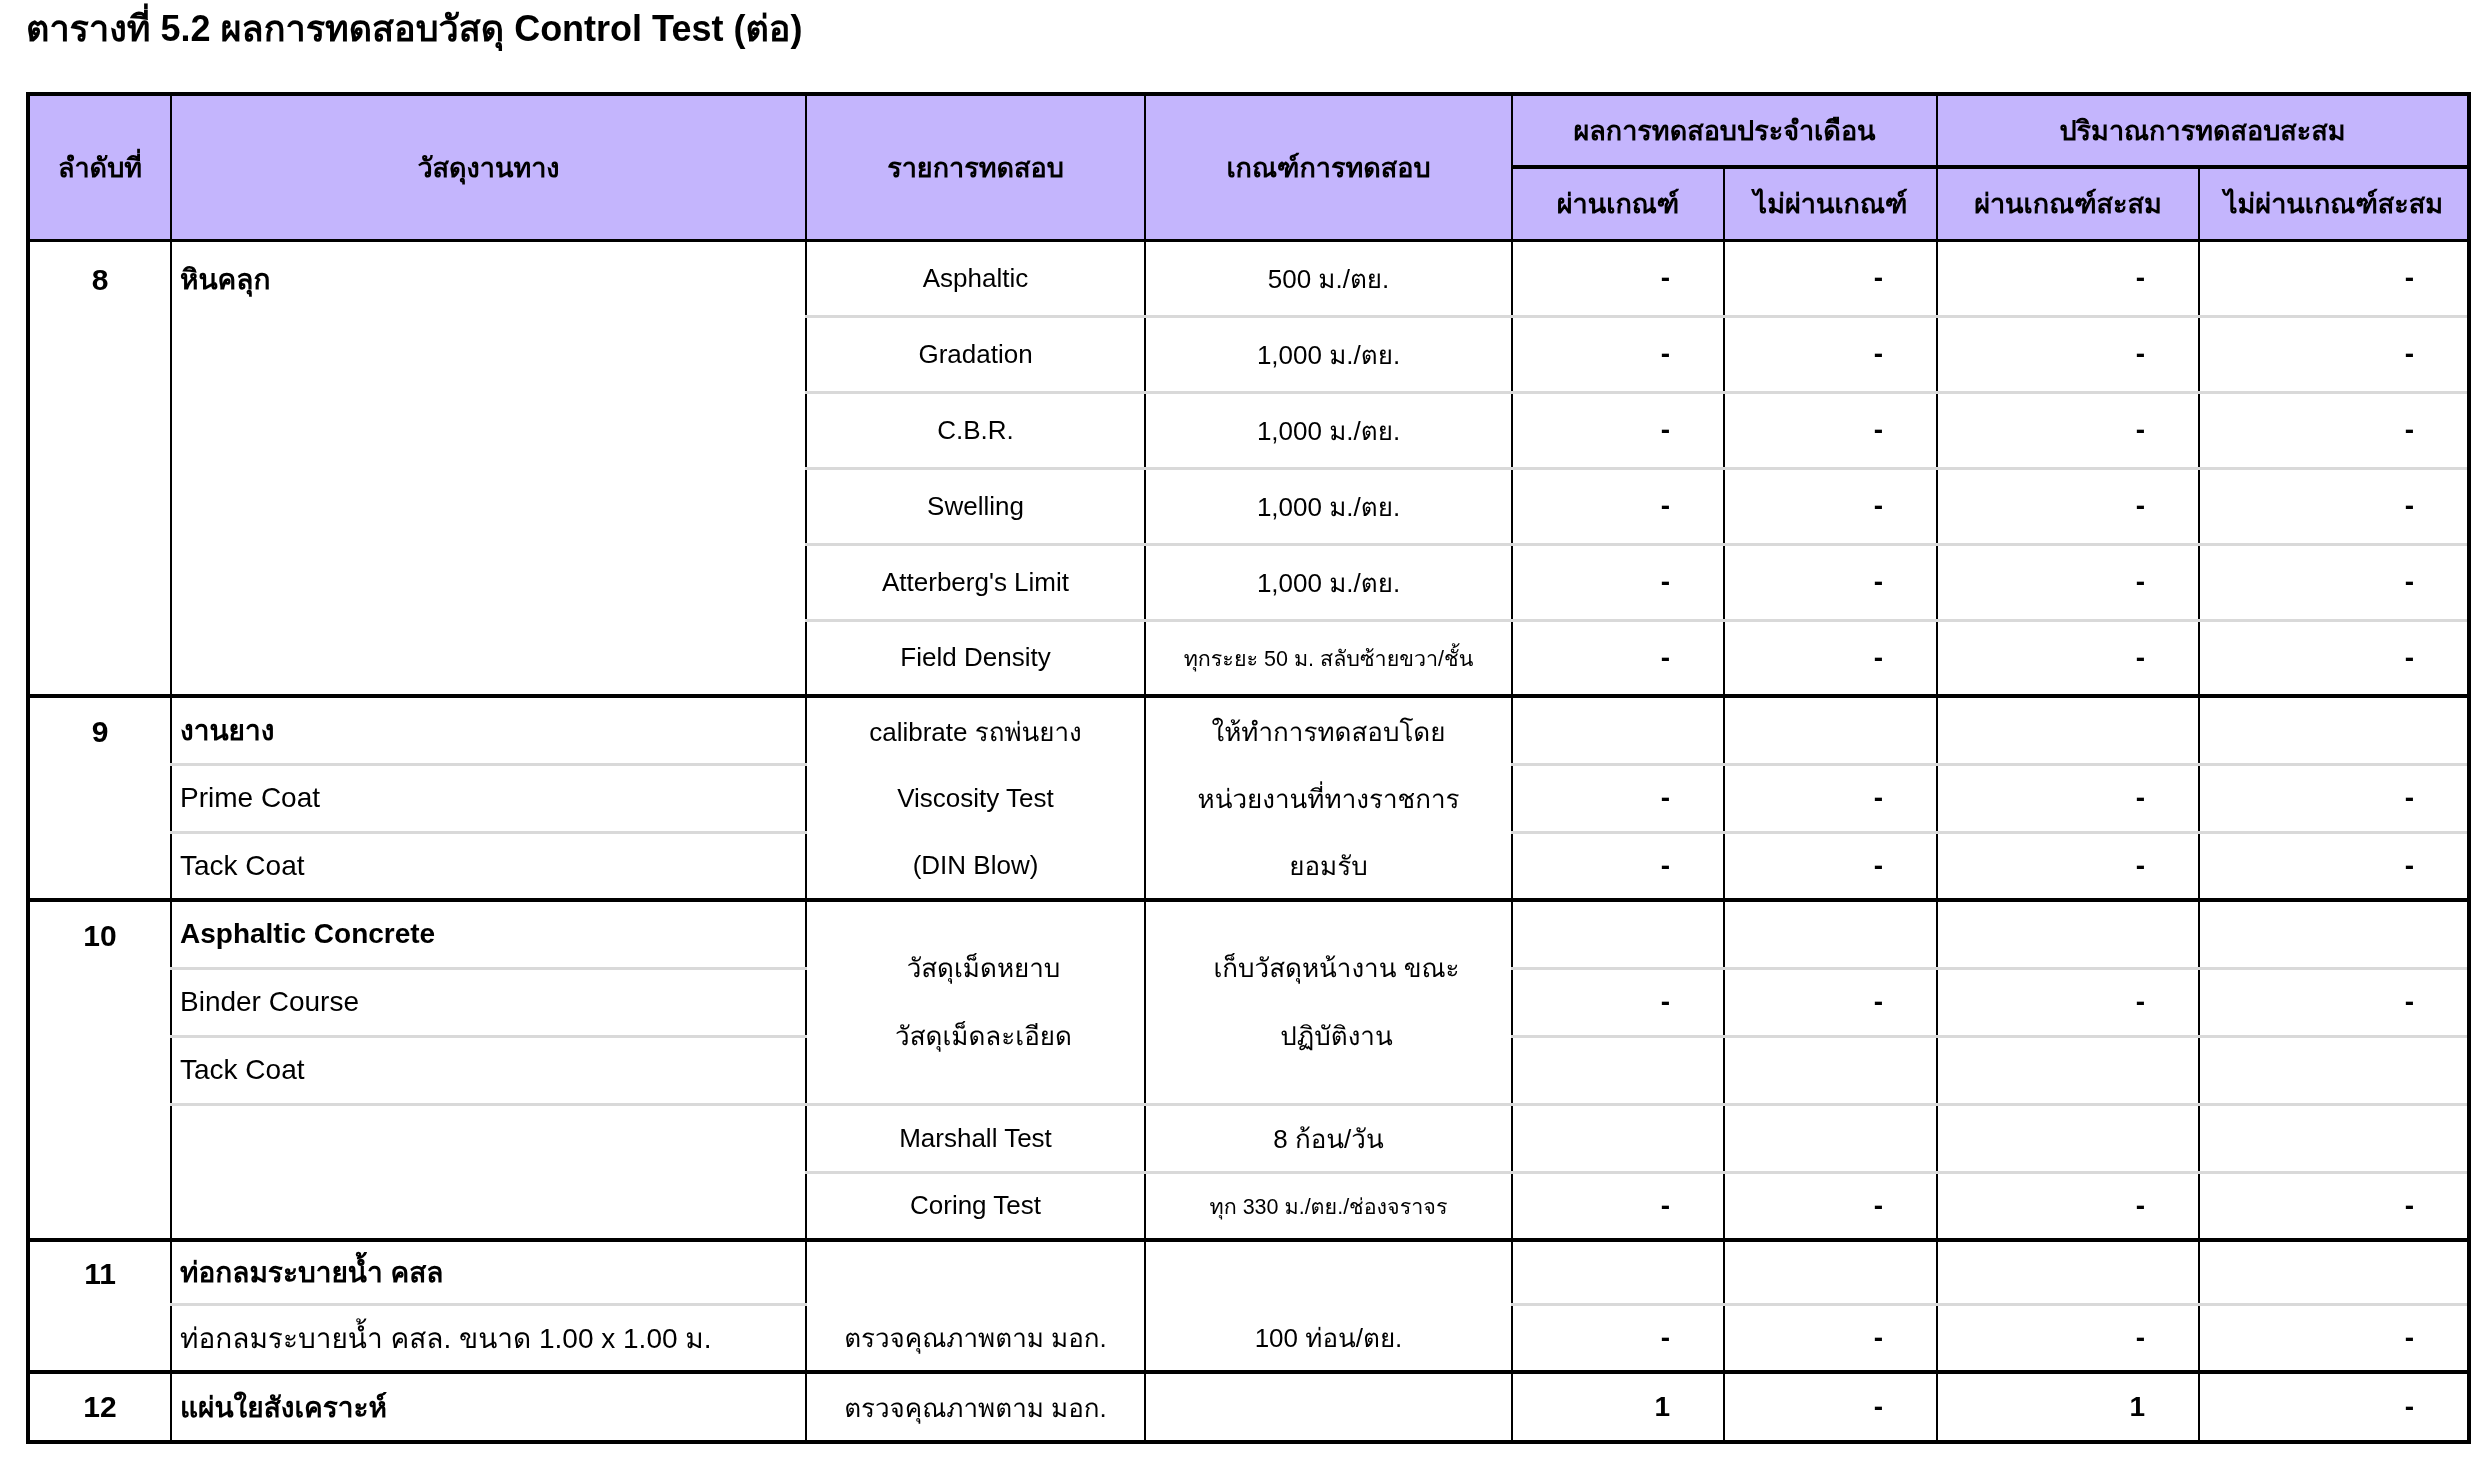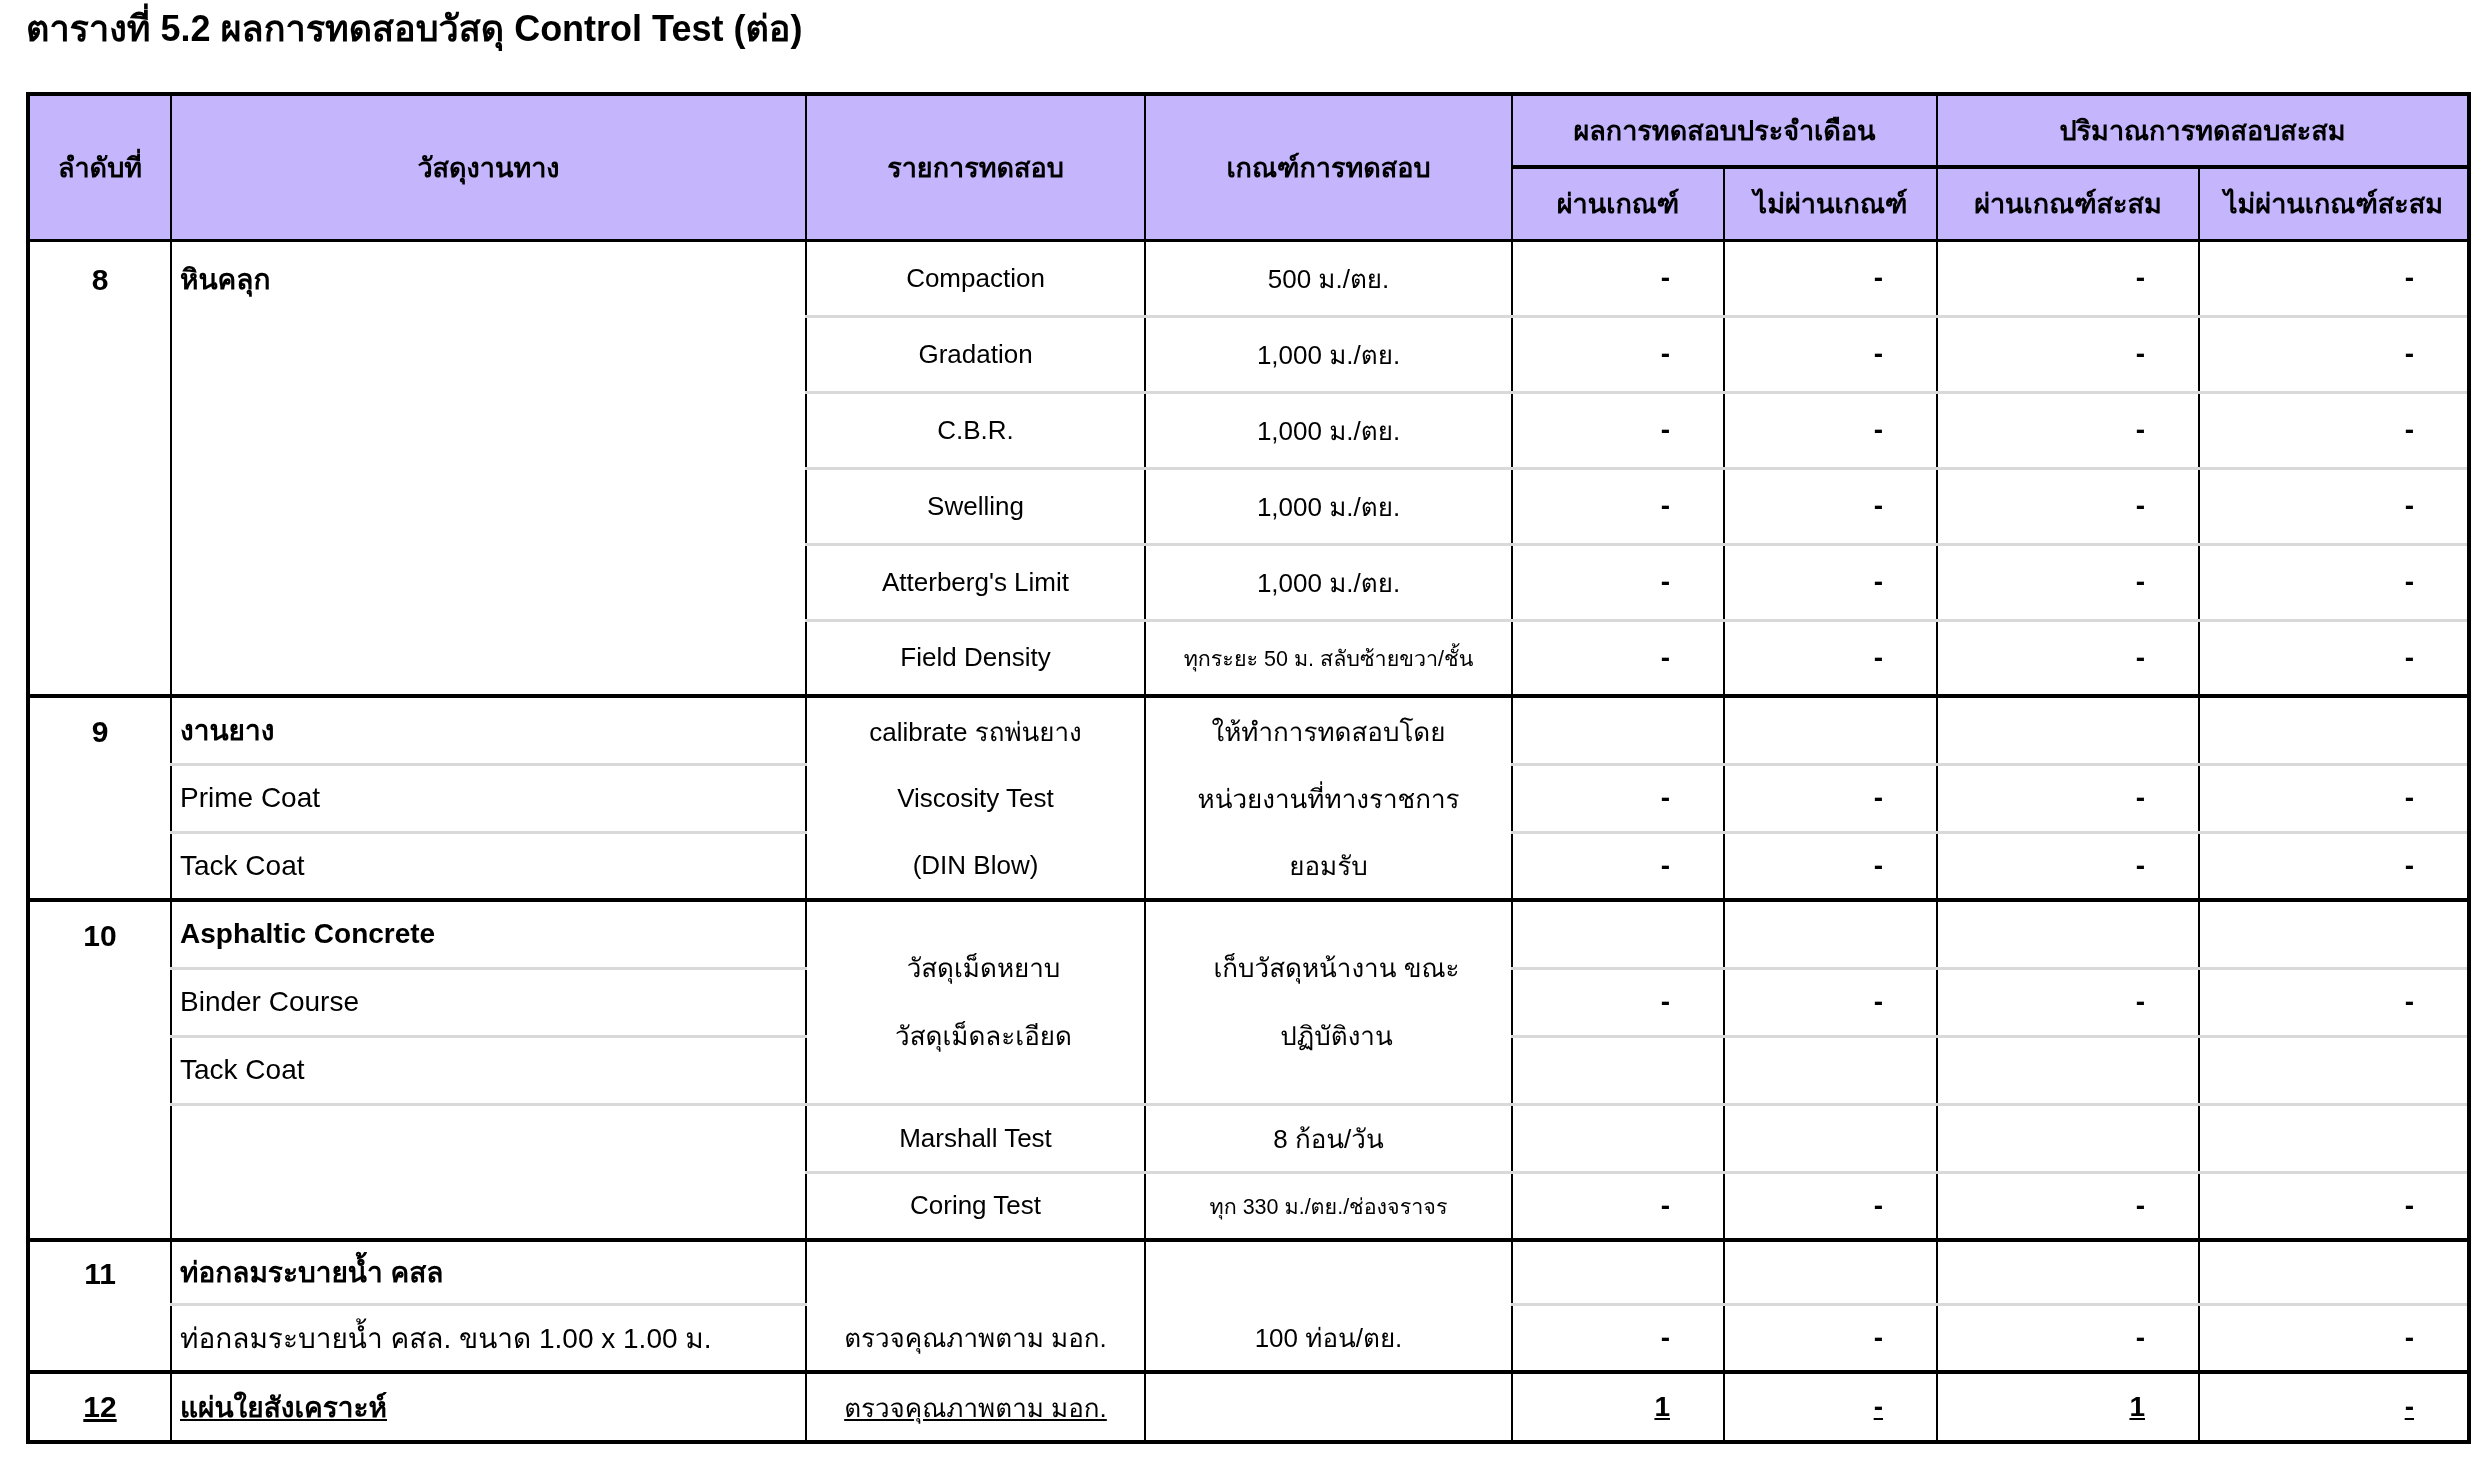--- a/index.html
+++ b/index.html
@@ -20,21 +20,21 @@
     background:#c4b5fd;font-weight:700;font-size:27px;text-align:center;
     border-bottom:3.2px solid #000;
   }
   thead th.ghd{border-bottom:4.8px solid #000;}
   tr.h-hdr{height:73px;}
   tr.h-s8{height:76px;}
   tr.h-s9{height:68px;}
   tr.h-s10{height:68px;}
   tr.h-s11a{height:64px;}
   tr.h-s11b{height:68px;}
-  tr.h-s12{height:70px;text-decoration:underline;}
+  tr.h-s12{height:70px;}
   .st{border-top:4px solid #000;}
   .gb{border-bottom:3.2px solid #d9d9d9;}
   .no{text-align:center;font-weight:700;font-size:30px;}
   .vt{vertical-align:top;}
   .lh96{line-height:76px;}
   .lh85{line-height:68px;}
   .lh86{line-height:68px;}
   .lh80{line-height:64px;}
   .mat{text-align:left;padding-left:8px;font-size:28px;}
   .b{font-weight:700;}
@@ -74,21 +74,21 @@
       <th>ไม่ผ่านเกณฑ์</th>
       <th>ผ่านเกณฑ์สะสม</th>
       <th>ไม่ผ่านเกณฑ์สะสม</th>
     </tr>
   </thead>
   <tbody>
 
     <tr class="h-s8">
       <td class="no vt lh96" rowspan="6">8</td>
       <td class="mat b vt lh96" rowspan="6">หินคลุก</td>
-      <td class="test gb">Compaction</td>
+      <td class="test gb">Asphaltic</td>
       <td class="crit gb">500 ม./ตย.</td>
       <td class="d gb">-</td>
       <td class="d gb">-</td>
       <td class="d gb">-</td>
       <td class="d gb">-</td>
     </tr>
     <tr class="h-s8">
       <td class="test gb">Gradation</td>
       <td class="crit gb">1,000 ม./ตย.</td>
       <td class="d gb">-</td>

